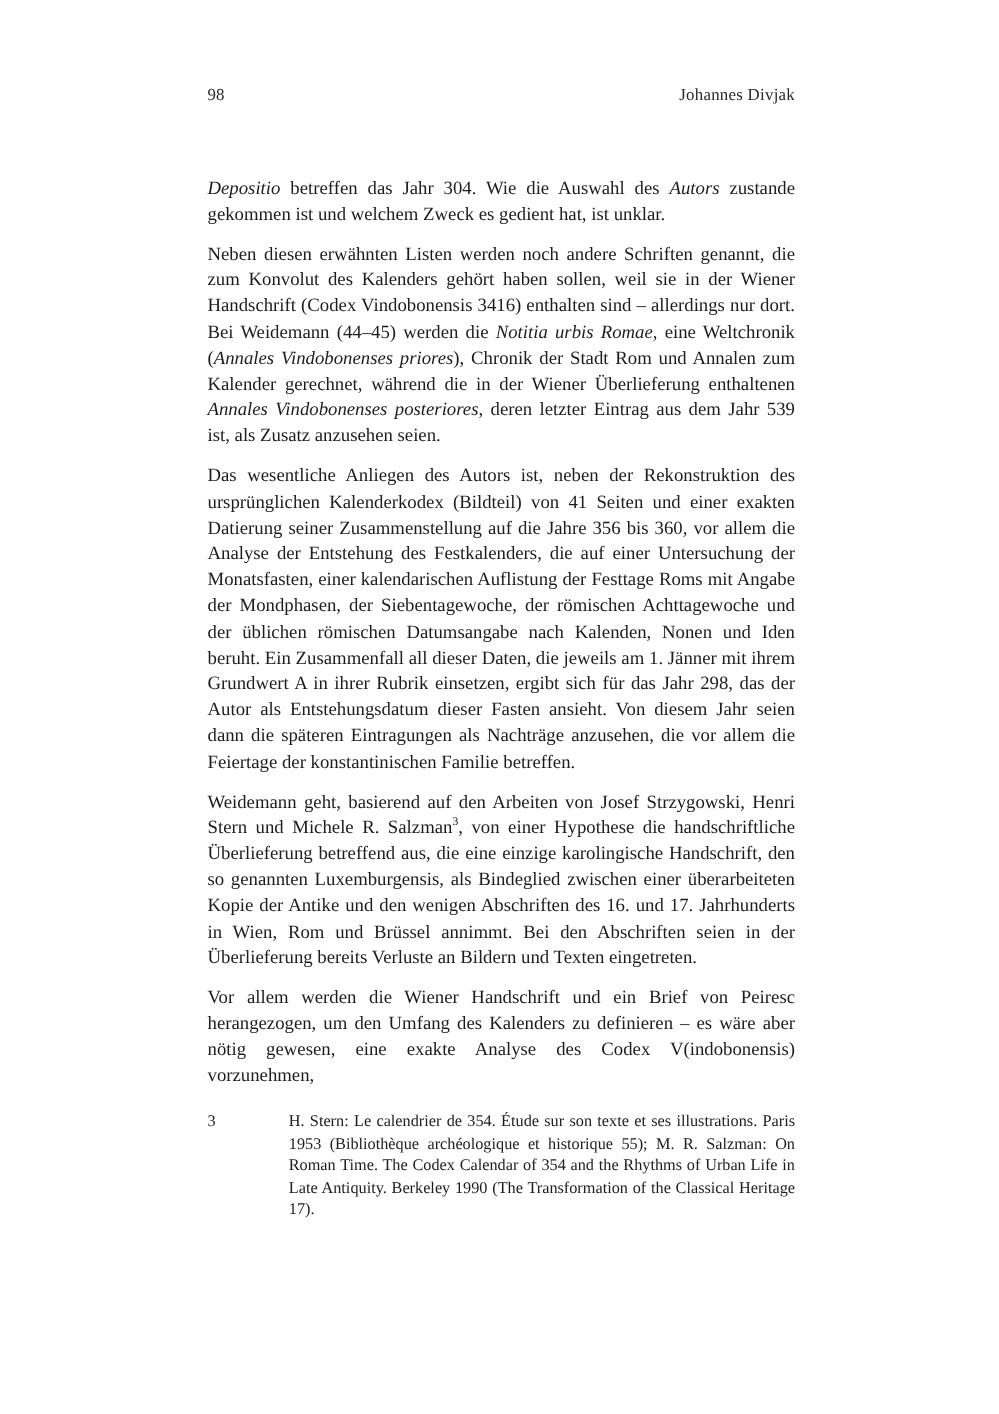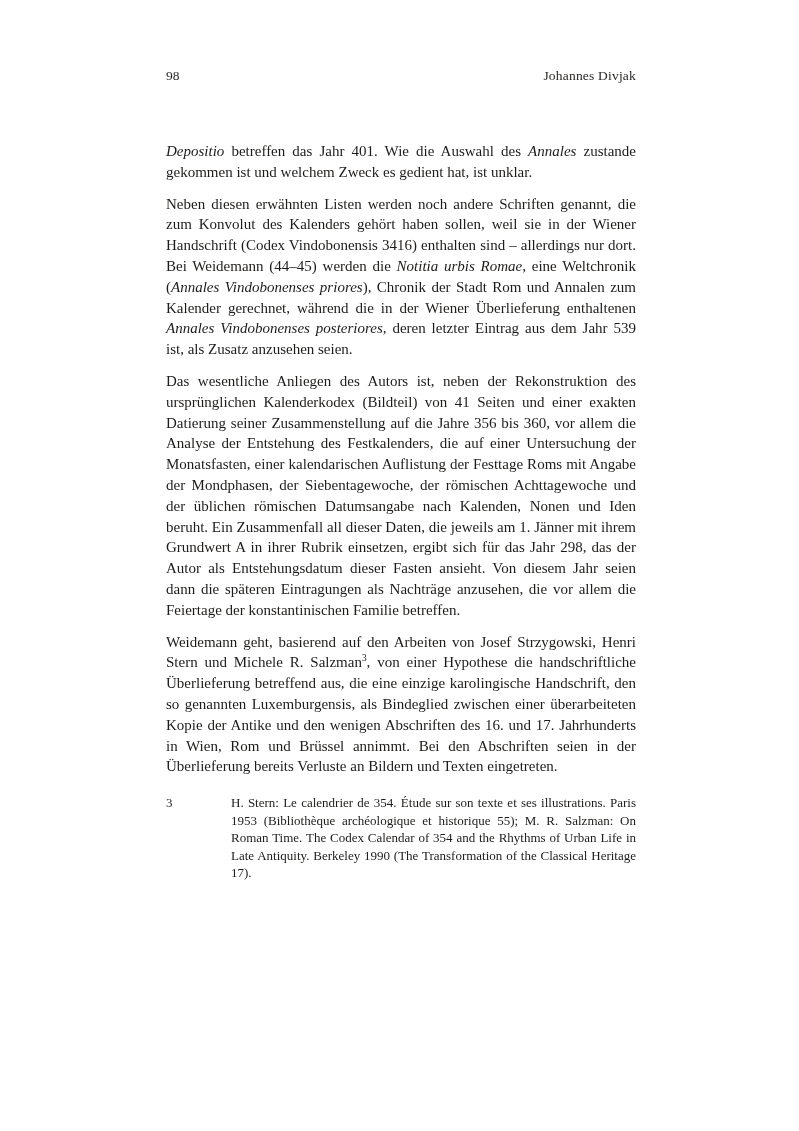--- a/index.html
+++ b/index.html
@@ -79,24 +79,25 @@
 <body>
 
 <div class="page">
 
   <div class="page-header">
     <span class="page-number">98</span>
     <div class="running-header">Johannes Divjak</div>
   </div>
 
   <div class="text-block">
-    <p><em>Depositio</em><span> betreffen das Jahr 401. Wie die Auswahl des </span><em>Annales</em><span> zustande gekommen ist und welchem Zweck es gedient hat, ist unklar.</span></p>
+    <p><em>Depositio</em><span> betreffen das Jahr 304. Wie die Auswahl des </span><em>Autors</em><span> zustande gekommen ist und welchem Zweck es gedient hat, ist unklar.</span></p>
     <p><span>Neben diesen erwähnten Listen werden noch andere Schriften genannt, die zum Konvolut des Kalenders gehört haben sollen, weil sie in der Wiener Handschrift (Codex Vindobonensis 3416) enthalten sind – allerdings nur dort. Bei Weidemann (44–45) werden die </span><em>Notitia urbis Romae</em><span>, eine Weltchronik (</span><em>Annales Vindobonenses priores</em><span>), Chronik der Stadt Rom und Annalen zum Kalender gerechnet, während die in der Wiener Überlieferung enthaltenen </span><em>Annales Vindobonenses posteriores</em><span>, deren letzter Eintrag aus dem Jahr 539 ist, als Zusatz anzusehen seien.</span></p>
     <p><span>Das wesentliche Anliegen des Autors ist, neben der Rekonstruktion des ursprünglichen Kalenderkodex (Bildteil) von 41 Seiten und einer exakten Datierung seiner Zusammenstellung auf die Jahre 356 bis 360, vor allem die Analyse der Entstehung des Festkalenders, die auf einer Untersuchung der Monatsfasten, einer kalendarischen Auflistung der Festtage Roms mit Angabe der Mondphasen, der Siebentagewoche, der römischen Achttagewoche und der üblichen römischen Datumsangabe nach Kalenden, Nonen und Iden beruht. Ein Zusammenfall all dieser Daten, die jeweils am 1. Jänner mit ihrem Grundwert A in ihrer Rubrik einsetzen, ergibt sich für das Jahr 298, das der Autor als Entstehungsdatum dieser Fasten ansieht. Von diesem Jahr seien dann die späteren Eintragungen als Nachträge anzusehen, die vor allem die Feiertage der konstantinischen Familie betreffen.</span></p>
     <p><span>Weidemann geht, basierend auf den Arbeiten von Josef Strzygowski, Henri Stern und Michele R. Salzman</span><sup>3</sup><span>, von einer Hypothese die handschriftliche Überlieferung betreffend aus, die eine einzige karolingische Handschrift, den so genannten Luxemburgensis, als Bindeglied zwischen einer überarbeiteten Kopie der Antike und den wenigen Abschriften des 16. und 17. Jahrhunderts in Wien, Rom und Brüssel annimmt. Bei den Abschriften seien in der Überlieferung bereits Verluste an Bildern und Texten eingetreten.</span></p>
+    <p><span>Vor allem werden die Wiener Handschrift und ein Brief von Peiresc herangezogen, um den Umfang des Kalenders zu definieren – es wäre aber nötig gewesen, eine exakte Analyse des Codex V(indobonensis) vorzunehmen,</span></p>
   </div>
 
   <div class="footnotes">
     <div class="footnote">
       <span class="footnote-number">3</span>
       <span class="footnote-text"><span>H. Stern: Le calendrier de 354. Étude sur son texte et ses illustrations. Paris 1953 (Bibliothèque archéologique et historique 55); M. R. Salzman: On Roman Time. The Codex Calendar of 354 and the Rhythms of Urban Life in Late Antiquity. Berkeley 1990 (The Transformation of the Classical Heritage 17).</span></span>
     </div>
   </div>
 
 </div>

